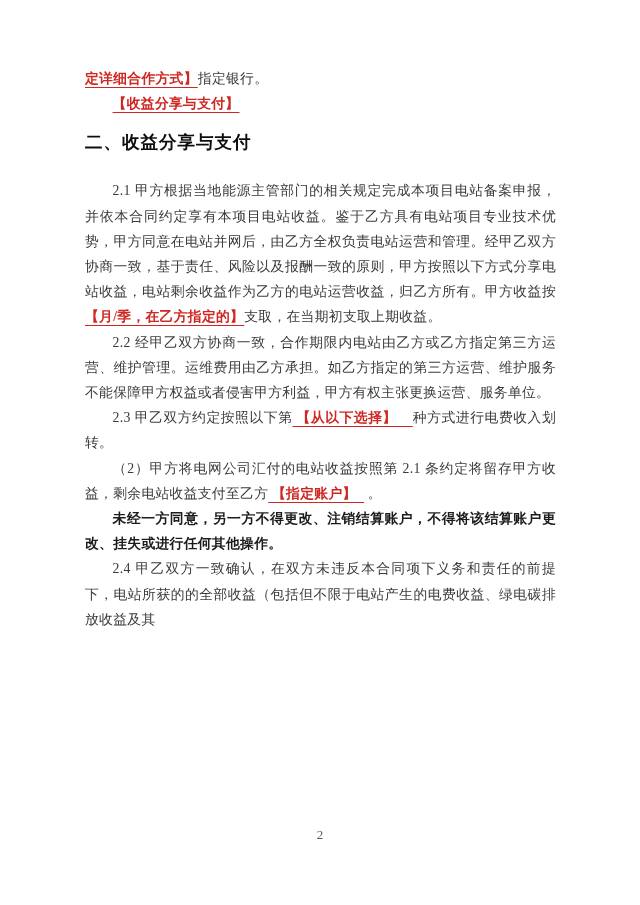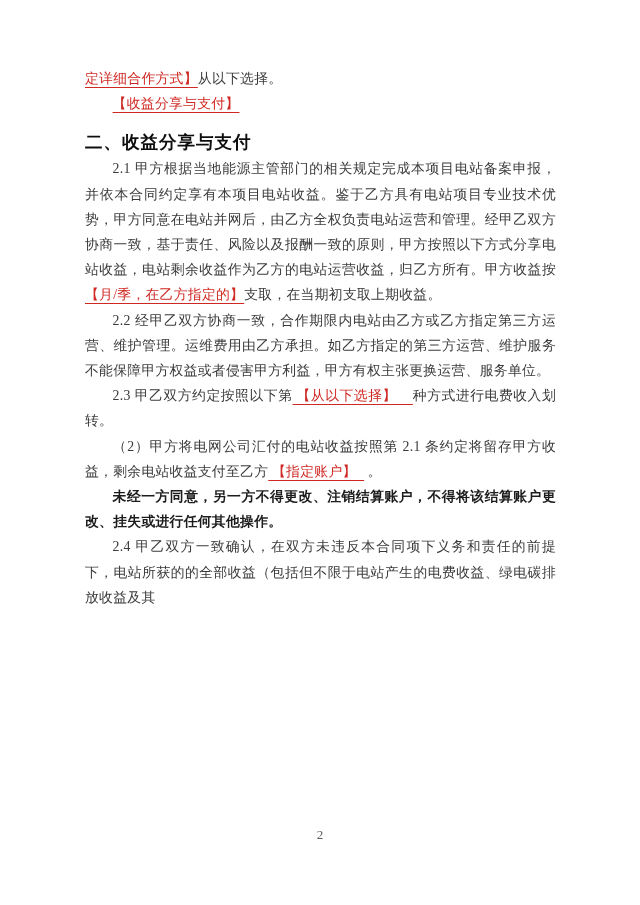--- a/index.html
+++ b/index.html
@@ -28,36 +28,37 @@
     margin: 0;
     font-size: 13.8px;
     line-height: 25.2px;
     color: var(--ink);
     text-align: justify;
     white-space: pre-wrap;
     letter-spacing: 0.3px;
   }
   .para.indent { text-indent: 2em; }
   .heading {
-    margin: 12px 0 0 0;
+    margin: 12px 0 22px 0;
     font-family: "Liberation Sans", "DejaVu Sans", sans-serif;
     font-weight: bold;
     font-size: 17.5px;
     line-height: 28px;
     color: #0d0d0d;
     letter-spacing: 1px;
   }
   .run-normal { color: var(--ink); }
   .run-red { color: var(--red); }
   .run-red-underline {
     color: var(--red);
     text-decoration: underline;
     text-decoration-color: var(--red);
     text-decoration-thickness: 1px;
     text-underline-offset: 4px;
+    font-weight: bold;
   }
   .run-bold {
     font-weight: bold;
     color: var(--ink-bold);
   }
   .footer {
     position: absolute;
     left: 0;
     right: 0;
     bottom: 62px;
@@ -65,21 +66,21 @@
     font-size: 13px;
     color: #5a5a5a;
     font-family: "Liberation Serif", "DejaVu Serif", serif;
   }
 </style>
 </head>
 <body>
 
 <div class="page">
   <div class="content" id="doc-content">
-      <p class="para"><span class="run-red-underline">定详细合作方式】</span><span class="run-normal">从以下选择。</span></p>
+      <p class="para"><span class="run-red-underline">定详细合作方式】</span><span class="run-normal">指定银行。</span></p>
       <p class="para indent"><span class="run-red-underline">【收益分享与支付】</span></p>
       <h2 class="heading">二、收益分享与支付</h2>
       <p class="para indent"><span class="run-normal">2.1 甲方根据当地能源主管部门的相关规定完成本项目电站备案申报，并依本合同约定享有本项目电站收益。鉴于乙方具有电站项目专业技术优势，甲方同意在电站并网后，由乙方全权负责电站运营和管理。经甲乙双方协商一致，基于责任、风险以及报酬一致的原则，甲方按照以下方式分享电站收益，电站剩余收益作为乙方的电站运营收益，归乙方所有。甲方收益按</span><span class="run-red-underline">【月/季，在乙方指定的】</span><span class="run-normal">支取，在当期初支取上期收益。</span></p>
       <p class="para indent"><span class="run-normal">2.2 经甲乙双方协商一致，合作期限内电站由乙方或乙方指定第三方运营、维护管理。运维费用由乙方承担。如乙方指定的第三方运营、维护服务不能保障甲方权益或者侵害甲方利益，甲方有权主张更换运营、服务单位。</span></p>
       <p class="para indent"><span class="run-normal">2.3 甲乙双方约定按照以下第</span><span class="run-red-underline"> 【从以下选择】    </span><span class="run-normal">种方式进行电费收入划转。</span></p>
       <p class="para indent"><span class="run-normal">（2）甲方将电网公司汇付的电站收益按照第 2.1 条约定将留存甲方收益，剩余电站收益支付至乙方</span><span class="run-red-underline"> 【指定账户】  </span><span class="run-normal"> 。</span></p>
       <p class="para indent"><span class="run-bold">未经一方同意，另一方不得更改、注销结算账户，不得将该结算账户更改、挂失或进行任何其他操作。</span></p>
       <p class="para indent"><span class="run-normal">2.4 甲乙双方一致确认，在双方未违反本合同项下义务和责任的前提下，电站所获的的全部收益（包括但不限于电站产生的电费收益、绿电碳排放收益及其</span></p>
     </div>
   <div class="footer">2</div>

